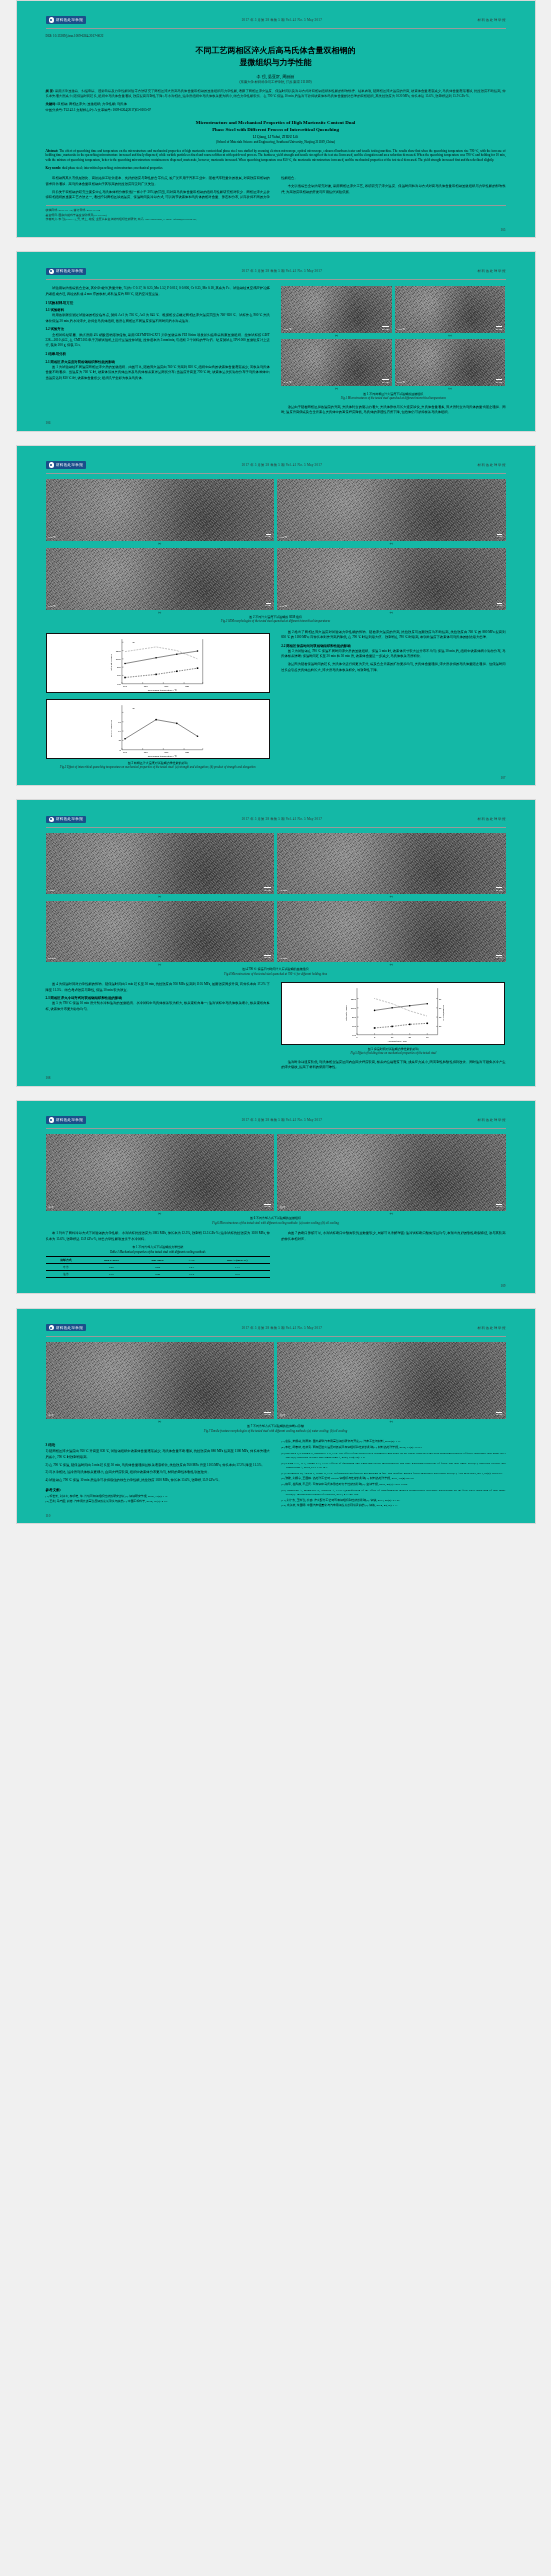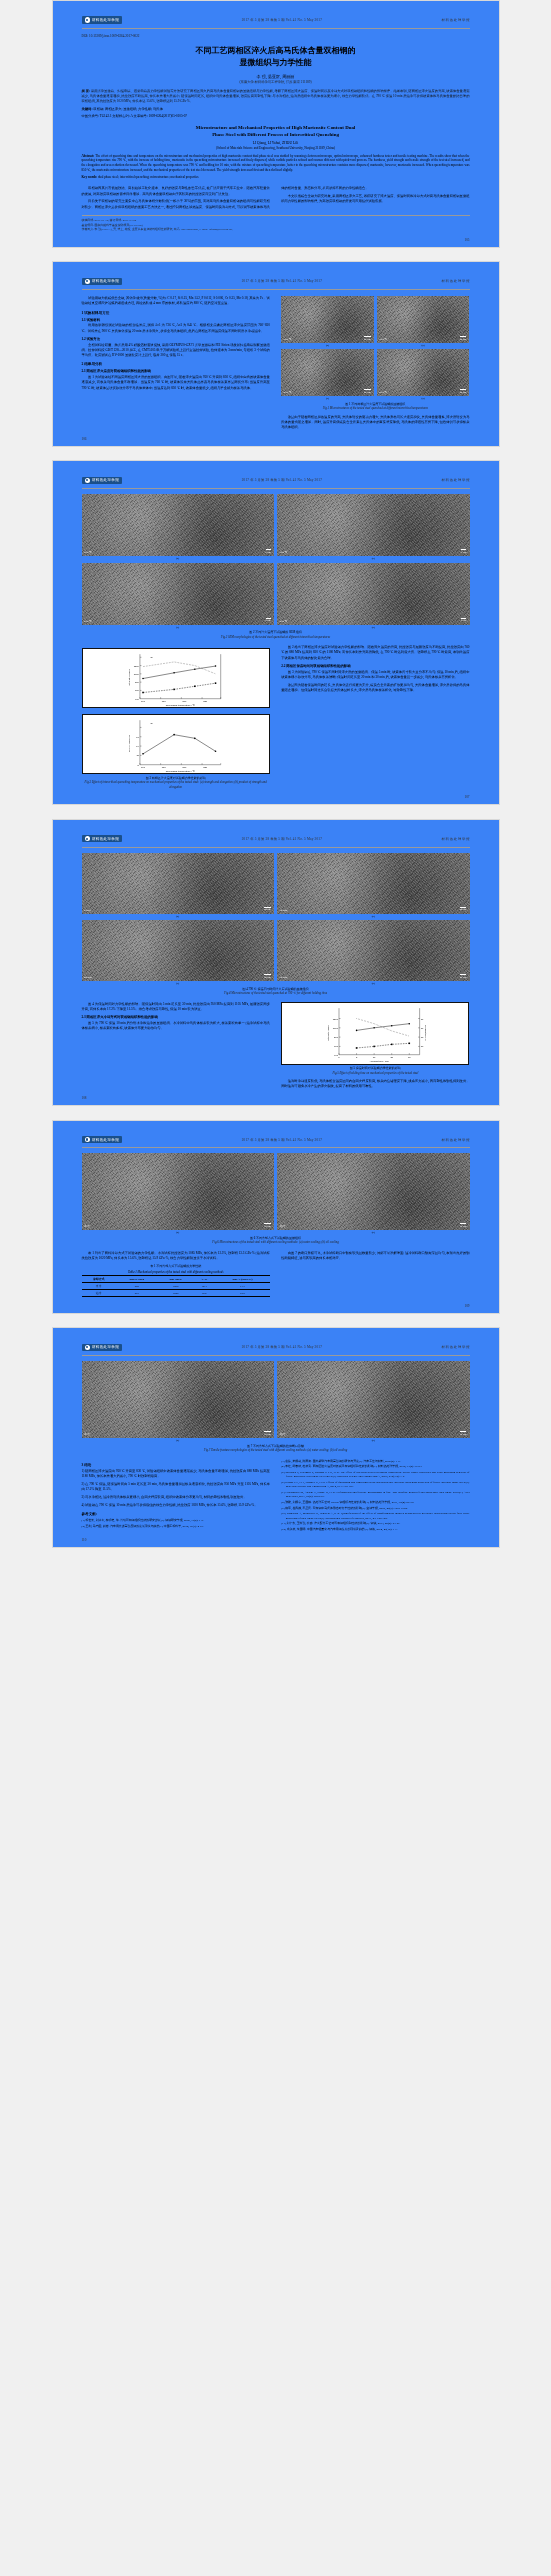--- a/index.html
+++ b/index.html
@@ -3,23 +3,23 @@
 <meta charset="utf-8">
 <style>
   html,body{margin:0;padding:0;background:#f0f0f0;}
   body{font-family:"Liberation Serif", serif;}
   .page{
     width:551px;
     margin:0 auto;
     background:#f0f0f0;
   }
   .sheet{
-    width:448px;
+    width:520px;
     margin:0 auto 13.4px auto;
-    background:#3b82f6;
+    background:#14b8a6;
     border:0.5px solid #d8d8d8;
     box-sizing:border-box;
     padding:13.4px 29px 15.5px 29px;
     position:relative;
   }
   .runhead{
     display:flex;
     align-items:center;
     justify-content:space-between;
     border-bottom:0.5px solid #9a9a9a;

